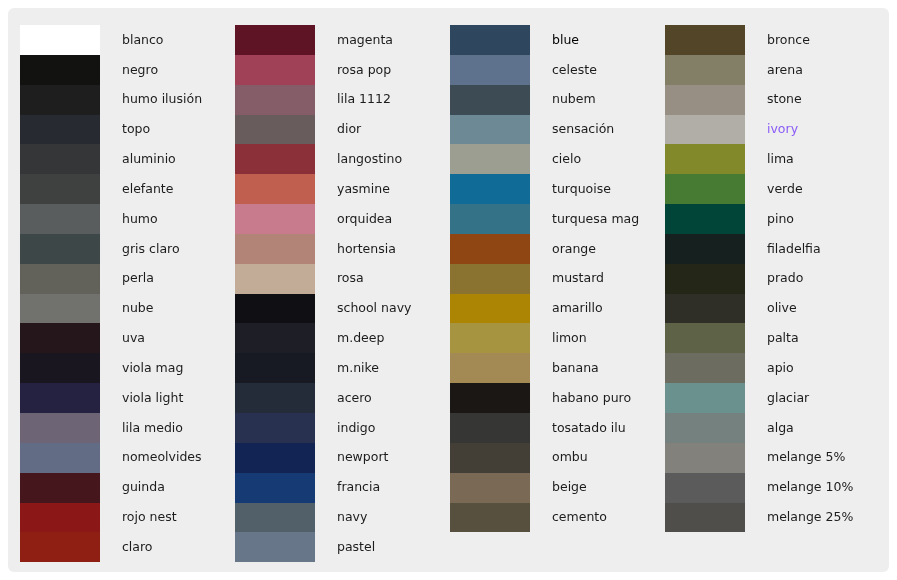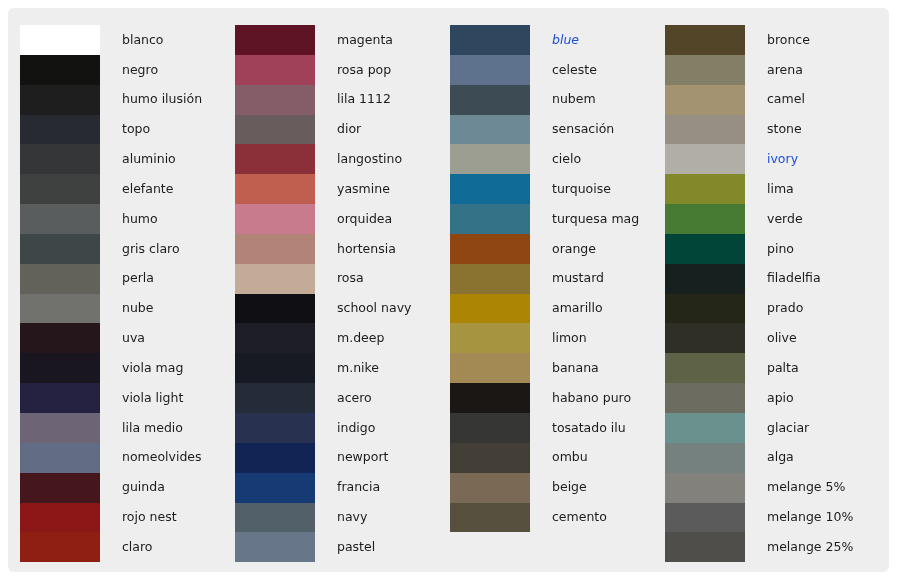--- a/index.html
+++ b/index.html
@@ -211,21 +211,21 @@
           <div class="swatch-label" style="color: rgb(28, 28, 28);">navy</div>
         </div>
         <div class="swatch-row">
           <div class="swatch-chip" title="#68768a" style="background: rgb(104, 118, 138);"></div>
           <div class="swatch-label" style="color: rgb(28, 28, 28);">pastel</div>
         </div>
       </div>
     <div class="palette-column col-3">
         <div class="swatch-row">
           <div class="swatch-chip" title="#2f465f" style="background: rgb(47, 70, 95);"></div>
-          <div class="swatch-label" style="color: #1d4ed8; font-style: italic;">blue</div>
+          <div class="swatch-label" style="color: #000000;">blue</div>
         </div>
         <div class="swatch-row">
           <div class="swatch-chip" title="#5e718d" style="background: rgb(94, 113, 141);"></div>
           <div class="swatch-label" style="color: rgb(28, 28, 28);">celeste</div>
         </div>
         <div class="swatch-row">
           <div class="swatch-chip" title="#3d4b55" style="background: rgb(61, 75, 85);"></div>
           <div class="swatch-label" style="color: rgb(28, 28, 28);">nubem</div>
         </div>
         <div class="swatch-row">
@@ -288,30 +288,26 @@
     <div class="palette-column col-4">
         <div class="swatch-row">
           <div class="swatch-chip" title="#534528" style="background: rgb(83, 69, 40);"></div>
           <div class="swatch-label" style="color: rgb(28, 28, 28);">bronce</div>
         </div>
         <div class="swatch-row">
           <div class="swatch-chip" title="#837e66" style="background: rgb(131, 126, 102);"></div>
           <div class="swatch-label" style="color: rgb(28, 28, 28);">arena</div>
         </div>
         <div class="swatch-row">
-          <div class="swatch-chip" title="#a39371" style="background: rgb(163, 147, 113);"></div>
-          <div class="swatch-label" style="color: rgb(28, 28, 28);">camel</div>
-        </div>
-        <div class="swatch-row">
           <div class="swatch-chip" title="#978f83" style="background: rgb(151, 143, 131);"></div>
           <div class="swatch-label" style="color: rgb(28, 28, 28);">stone</div>
         </div>
         <div class="swatch-row">
           <div class="swatch-chip" title="#b0aea6" style="background: rgb(176, 174, 166);"></div>
-          <div class="swatch-label" style="color: #1d4ed8;">ivory</div>
+          <div class="swatch-label" style="color: #8b5cf6;">ivory</div>
         </div>
         <div class="swatch-row">
           <div class="swatch-chip" title="#82892b" style="background: rgb(130, 137, 43);"></div>
           <div class="swatch-label" style="color: rgb(28, 28, 28);">lima</div>
         </div>
         <div class="swatch-row">
           <div class="swatch-chip" title="#477b33" style="background: rgb(71, 123, 51);"></div>
           <div class="swatch-label" style="color: rgb(28, 28, 28);">verde</div>
         </div>
         <div class="swatch-row">

